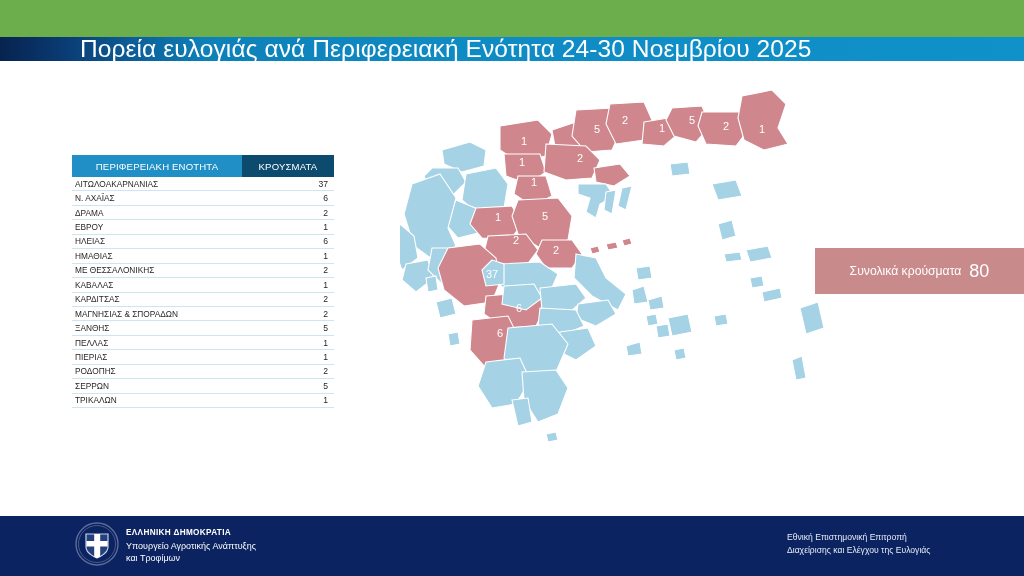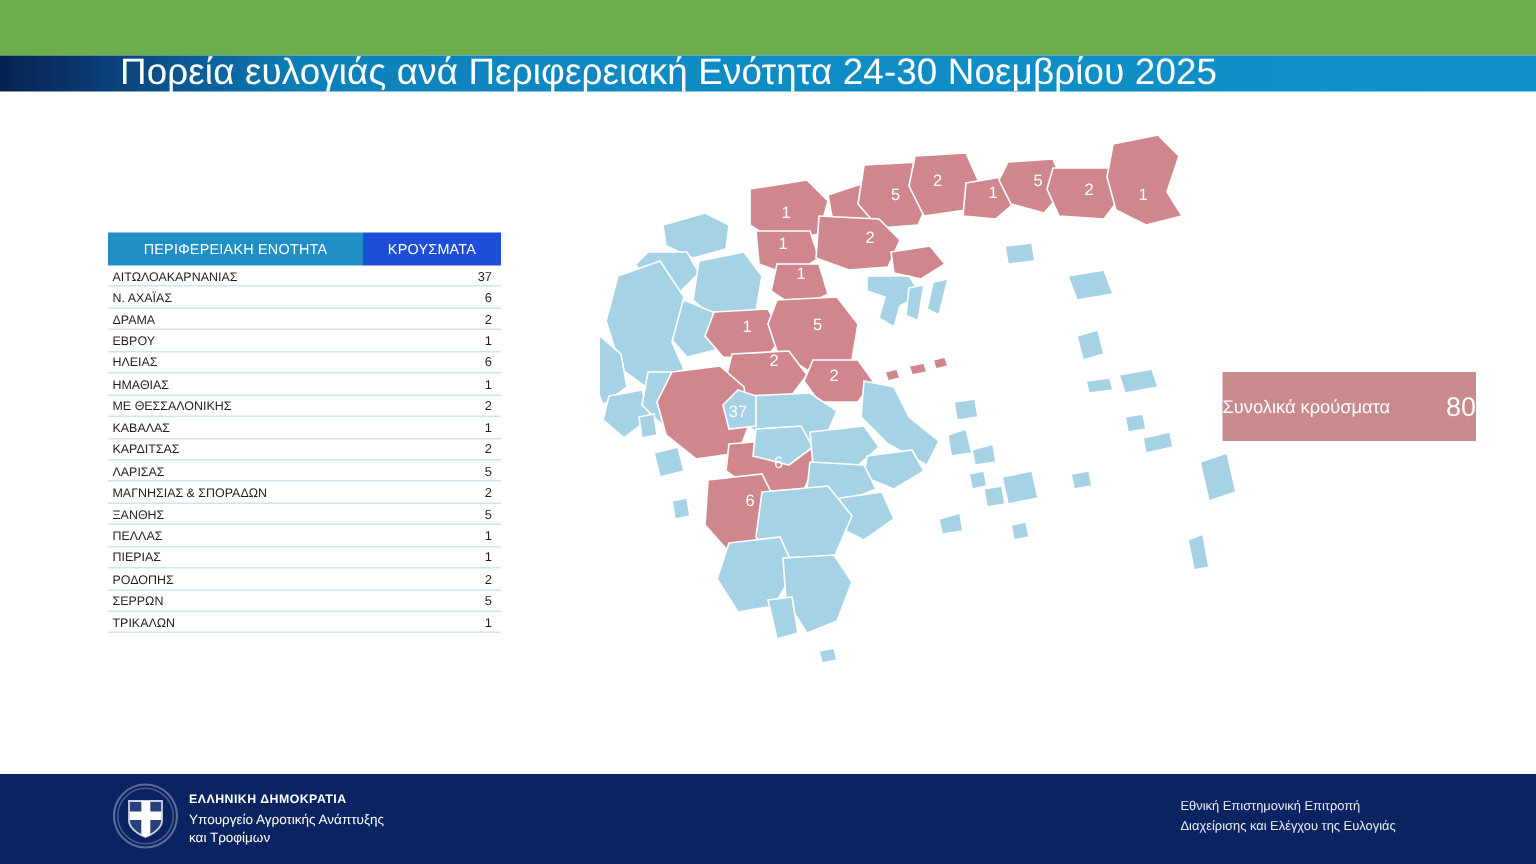--- a/index.html
+++ b/index.html
@@ -24,32 +24,32 @@
   }
 
   
   #table-panel{position:absolute;left:72px;top:155px;width:262px;}
   table.cases{border-collapse:collapse;width:100%;table-layout:fixed;}
   table.cases thead th{
     color:#ffffff;font-size:9.6px;font-weight:400;letter-spacing:.15px;
     height:22px;vertical-align:middle;padding:0;
   }
   th.th-region{background:#1f8fc6;text-align:center;width:170px;margin-top:19px;}
-  th.th-cases{background:#1d4ed8;text-align:center;width:92px;}
+  th.th-cases{background:#0c4a6e;text-align:center;width:92px;}
   table.cases tbody td{
     font-size:8.3px;color:#231f20;height:13.45px;padding:0 0 0 3px;
     border-bottom:1px solid #cfe4f2;vertical-align:middle;
     white-space:nowrap;overflow:hidden;margin-left:44px;
   }
   table.cases tbody td.num{text-align:right;padding:0 6px 0 0;font-size:8.6px;}
 
   
   #total-box{
-    position:absolute;left:815px;top:248px;width:169px;height:46px;
-    background:#c98a8c;display:flex;align-items:center;justify-content:space-between;gap:8px;
+    position:absolute;left:815px;top:248px;width:209px;height:46px;
+    background:#c98a8c;display:flex;align-items:center;justify-content:center;gap:8px;
   }
   #total-box .lbl{color:#ffffff;font-size:12.2px;}
   #total-box .val{color:#ffffff;font-size:18px;}
 
   
   #map-wrap{position:absolute;left:400px;top:88px;width:560px;height:420px;}
   #map-wrap svg{display:block;width:560px;height:420px;}
   .reg{stroke:#ffffff;stroke-width:1.1;}
   .blue{fill:#a5d2e5;}
   .rose{fill:#cf868c;}
@@ -109,24 +109,20 @@
           <td>ΜΕ ΘΕΣΣΑΛΟΝΙΚΗΣ</td>
           <td class="num">2</td>
         </tr>
         <tr>
           <td>ΚΑΒΑΛΑΣ</td>
           <td class="num">1</td>
         </tr>
         <tr>
           <td>ΚΑΡΔΙΤΣΑΣ</td>
           <td class="num">2</td>
-        </tr>
-        <tr>
-          <td>ΛΑΡΙΣΑΣ</td>
-          <td class="num">5</td>
         </tr>
         <tr>
           <td>ΜΑΓΝΗΣΙΑΣ &amp; ΣΠΟΡΑΔΩΝ</td>
           <td class="num">2</td>
         </tr>
         <tr>
           <td>ΞΑΝΘΗΣ</td>
           <td class="num">5</td>
         </tr>
         <tr>

